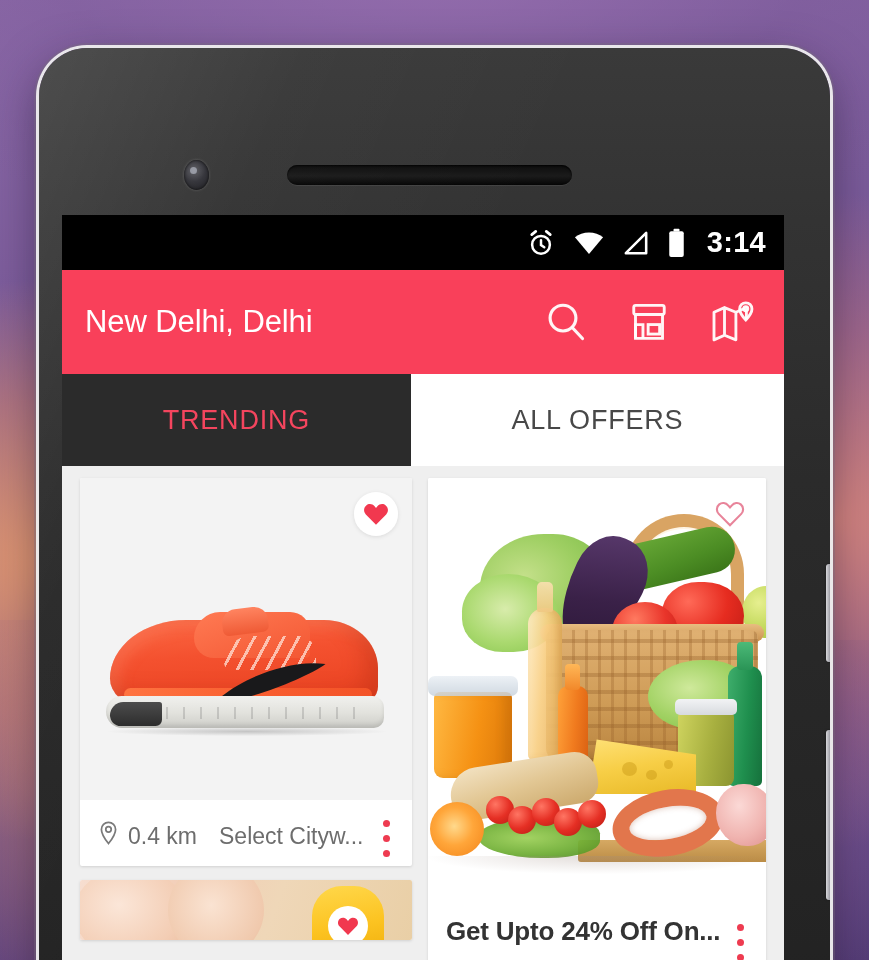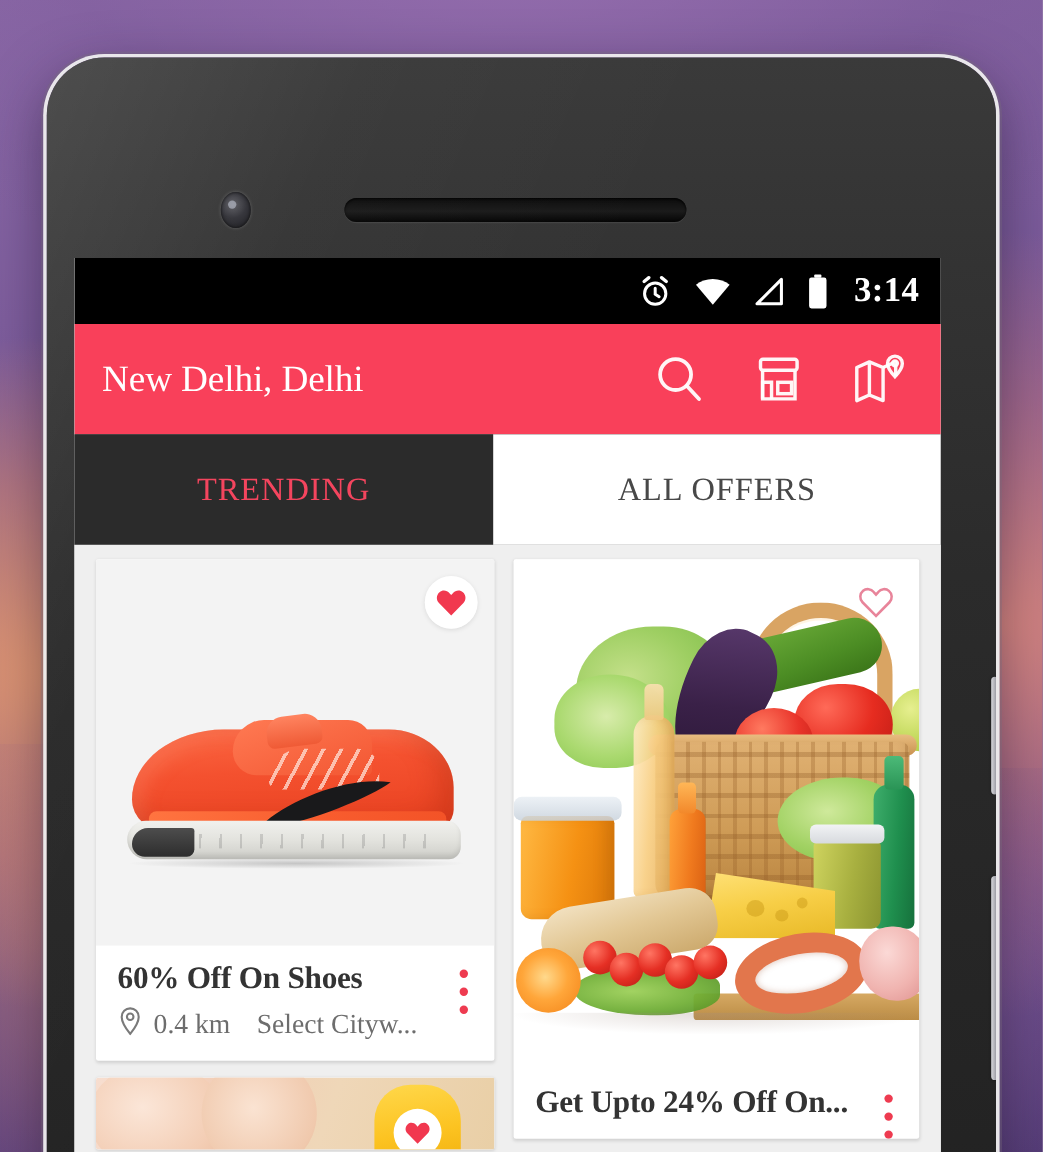--- a/index.html
+++ b/index.html
@@ -5,21 +5,20 @@
   * { box-sizing: border-box; margin: 0; padding: 0; }
   html, body {
     width: 869px; height: 960px; overflow: hidden;
     font-family: "Liberation Sans", sans-serif;
   }
 
   
   .stage {
     position: relative; width: 869px; height: 960px; overflow: hidden;
     background: #6b4f86;
-    font-family: Liberation Serif, serif;
   }
   .bg-base {
     position: absolute; inset: 0;
     background:
       radial-gradient(ellipse 420px 380px at 6% 560px, rgba(238,160,110,0.95) 0%, rgba(221,140,110,0.55) 42%, rgba(140,95,140,0.0) 74%),
       radial-gradient(ellipse 360px 420px at 96% 520px, rgba(226,140,126,0.92) 0%, rgba(200,120,130,0.5) 45%, rgba(130,90,140,0.0) 78%),
       radial-gradient(ellipse 640px 320px at 50% -60px, rgba(150,110,175,0.95) 0%, rgba(120,85,150,0.35) 60%, rgba(90,65,125,0) 100%),
       linear-gradient(170deg, #8c6aa8 0%, #7d5d9c 26%, #6f5191 52%, #5f4585 76%, #513a74 100%);
   }
   .bg-glow-bl {
@@ -83,21 +82,21 @@
     justify-content: flex-end; padding-right: 18px; gap: 17px;
   }
   .sb-icon { display: flex; align-items: center; justify-content: center; }
   .sb-time {
     color: #ffffff; font-size: 29px; font-weight: 700; letter-spacing: 0.3px;
     margin-left: 4px; line-height: 1;
   }
 
   
   .appbar {
-    height: 92px; background: #f9405a; display: flex; align-items: center;
+    height: 104px; background: #f9405a; display: flex; align-items: center;
     padding: 0 22px 0 23px;
   }
   .appbar-title {
     color: #ffffff; font-size: 31px; font-weight: 400; letter-spacing: -0.1px;
     flex: 1; white-space: nowrap;
   }
   .appbar-actions { display: flex; align-items: center; gap: 36px; padding-right: 6px; }
   .ab-icon { cursor: pointer; display: flex; align-items: center; justify-content: center; }
 
   
@@ -506,21 +505,20 @@
                 <div class="shoe-midsole"></div>
                 <div class="shoe-heel-dark"></div>
               </div>
               <div class="heart-btn filled">
                 <svg width="26" height="24" viewBox="0 0 24 22">
                   <path d="M12 21 2.6 11.4C.3 9 .5 5.2 3 3.1c2.3-2 5.8-1.5 7.7.8L12 5.4l1.3-1.5c1.9-2.3 5.4-2.8 7.7-.8 2.5 2.1 2.7 5.9.4 8.3z" fill="#f1384f"></path>
                 </svg>
               </div>
             </div>
             <div class="card-body">
-              <div class="card-title">60% Off On Shoes</div>
               <div class="card-meta">
                 <span>
                   <svg width="21" height="24" viewBox="0 0 18 22">
                     <path d="M9 1.2c3.6 0 6.5 2.9 6.5 6.5 0 4.8-6.5 13-6.5 13S2.5 12.5 2.5 7.7C2.5 4.1 5.4 1.2 9 1.2z" fill="none" stroke="#7a7a7a" stroke-width="1.6"></path>
                     <circle cx="9" cy="7.6" r="2.5" fill="none" stroke="#7a7a7a" stroke-width="1.6"></circle>
                   </svg>
                 </span>
                 <span>0.4 km</span>
                 <span class="venue">Select Cityw...</span>
               </div>

